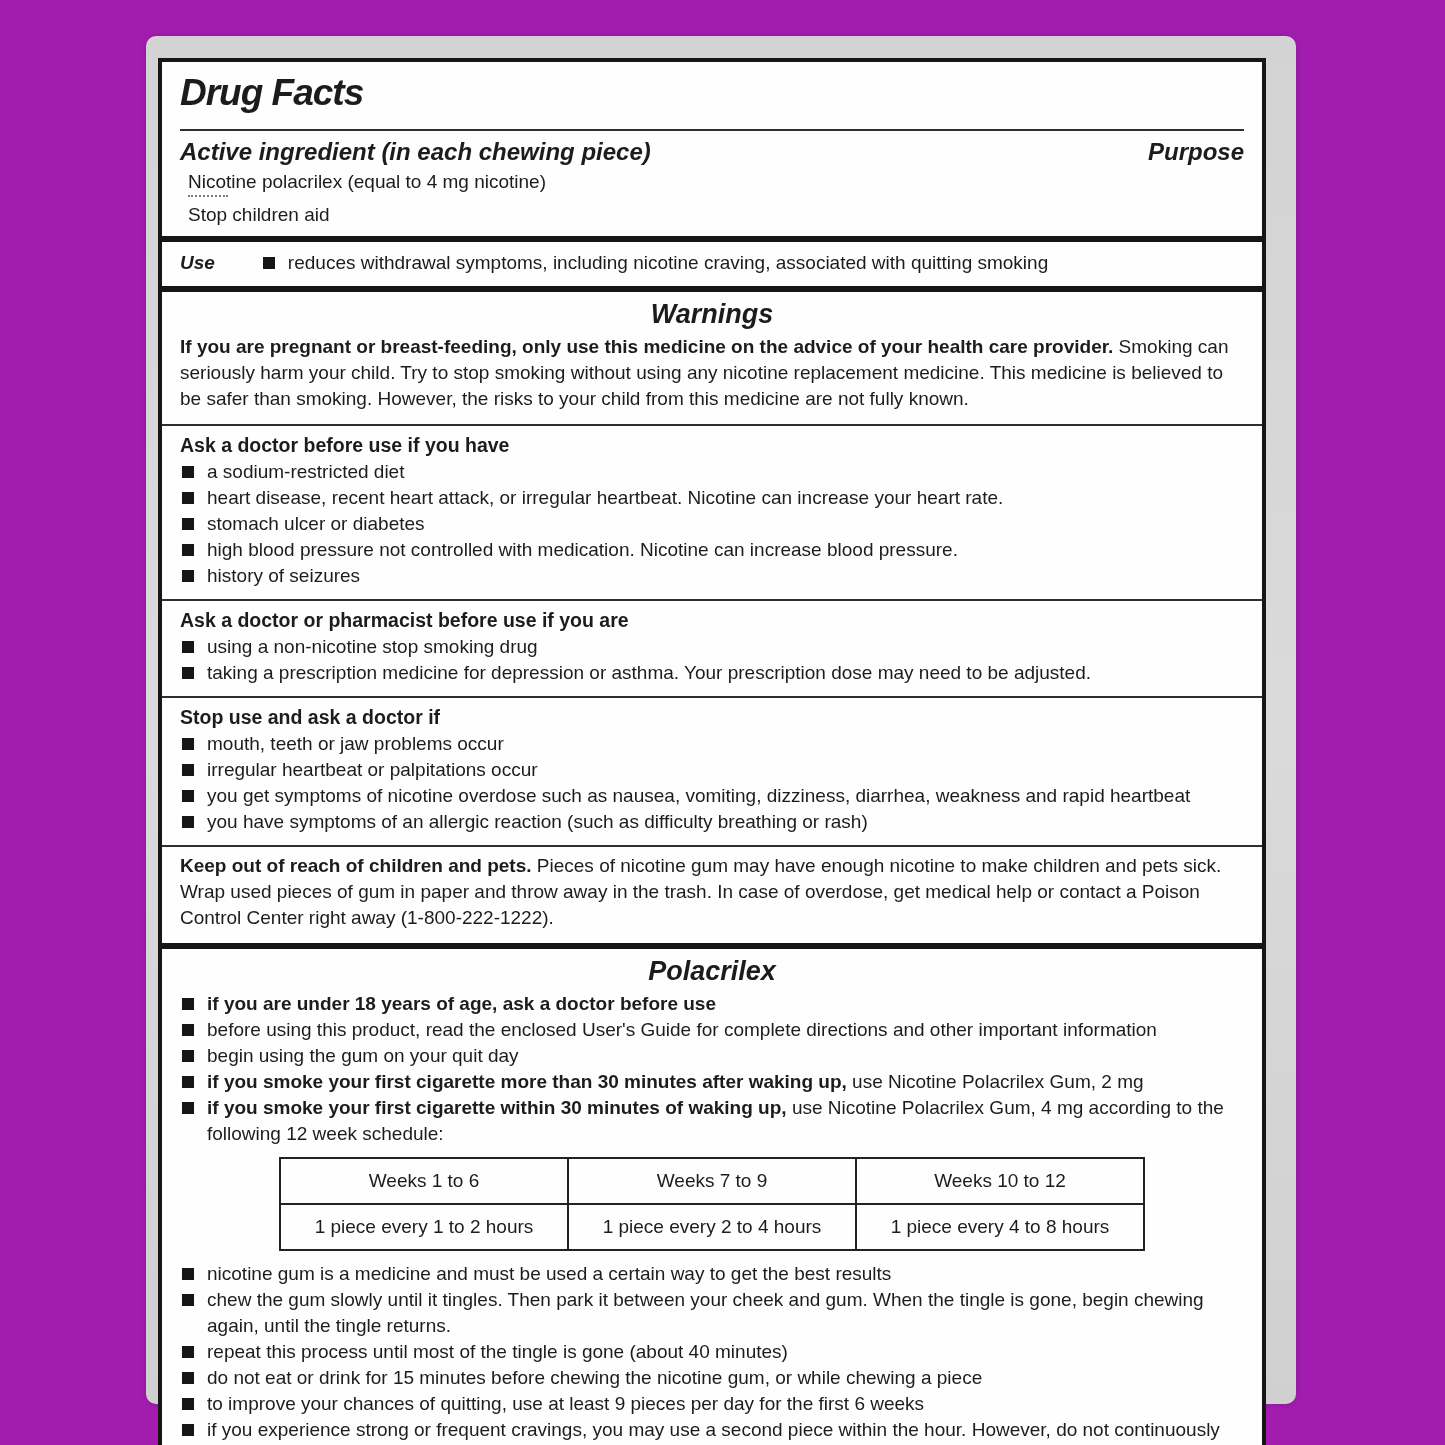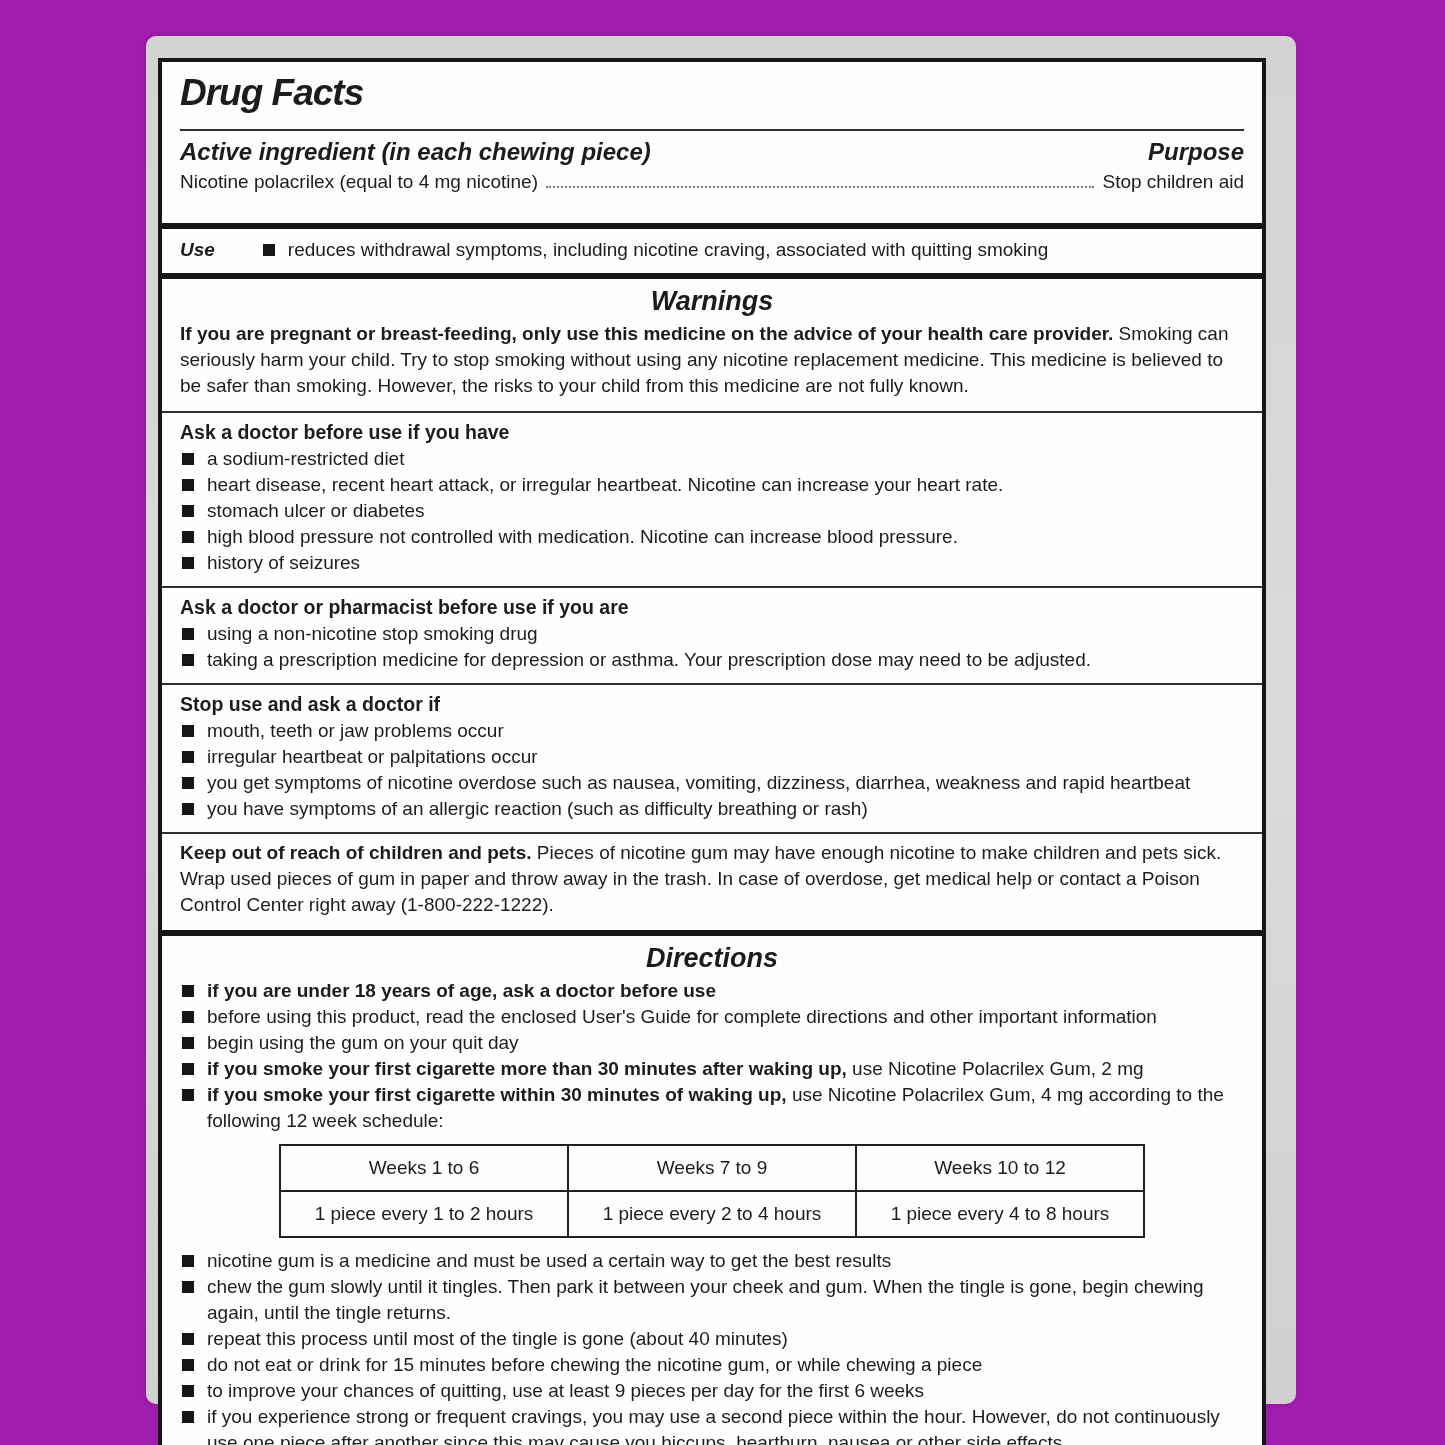--- a/index.html
+++ b/index.html
@@ -59,21 +59,22 @@
   .b { font-weight:bold; }
 
   .ai-head-row {
     display:flex; justify-content:space-between; align-items:baseline;
     font-style:italic; font-weight:bold; font-size:24px; line-height:1.25;
     margin-top:2px;
   }
   .ai-val-row {
     display:flex; align-items:baseline;
     font-size:19px; line-height:26px;
-    margin:2px 0 20px;
+    margin:2px 0 0;
+    flex-direction:column;
   }
   .leader {
     flex:1;
     border-bottom:2px dotted #7a7a7a;
     margin:0 8px 5px;
     min-width:40px;
   }
 
   .use-row { display:flex; align-items:baseline; margin:4px 0 2px; }
   .use-h { font-style:italic; font-weight:bold; font-size:19px; margin-right:46px; }
@@ -178,21 +179,21 @@
       </div>
       <div class="thinrule"></div>
       <div class="pad">
         <p class="body-t"><span class="b">Keep out of reach of children and pets.</span><span> Pieces of nicotine gum may have enough nicotine to make children and pets sick. Wrap used pieces of gum in paper and throw away in the trash. In case of overdose, get medical help or contact a Poison Control Center right away (1-800-222-1222).</span></p>
       </div>
     </div>
 
     <div class="bar"></div>
 
     <div class="pad">
-      <div class="sec-h">Directions</div>
+      <div class="sec-h">Polacrilex</div>
       <ul class="blist">
         <li class="bullet"><span class="b">if you are under 18 years of age, ask a doctor before use</span><span></span></li>
         <li class="bullet"><span class="b"></span><span>before using this product, read the enclosed User's Guide for complete directions and other important information</span></li>
         <li class="bullet"><span class="b"></span><span>begin using the gum on your quit day</span></li>
         <li class="bullet"><span class="b">if you smoke your first cigarette more than 30 minutes after waking up,</span><span> use Nicotine Polacrilex Gum, 2 mg</span></li>
         <li class="bullet"><span class="b">if you smoke your first cigarette within 30 minutes of waking up,</span><span> use Nicotine Polacrilex Gum, 4 mg according to the following 12 week schedule:</span></li>
       </ul>
 
       <table class="sched">
         <thead>

